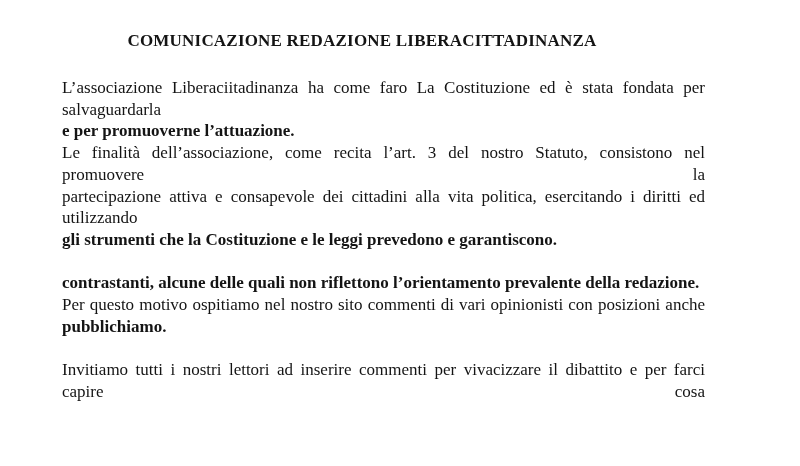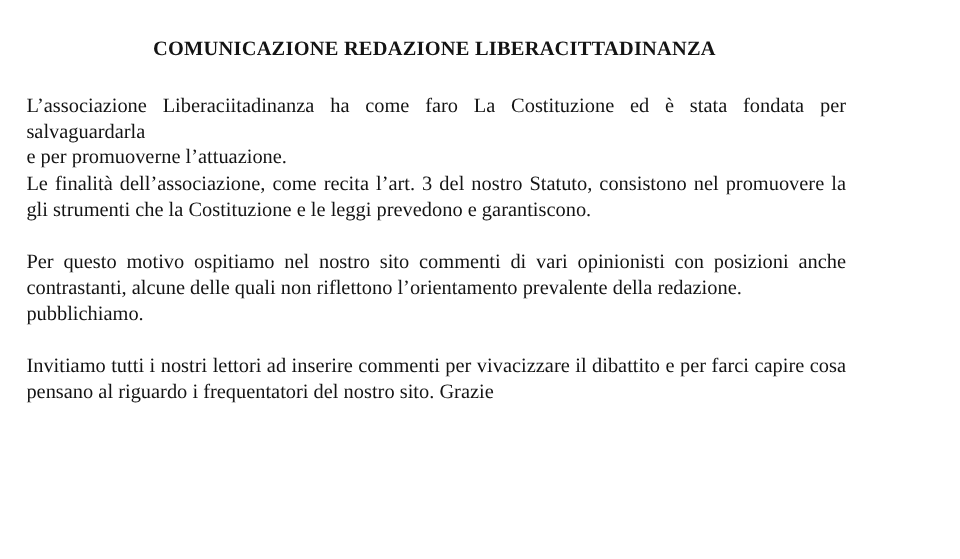--- a/index.html
+++ b/index.html
@@ -30,57 +30,59 @@
     font-size: 17px;
   }
   .section + .section {
     margin-top: 21.7px; 
   }
   .line {
     line-height: 21.7px;
     text-align: justify;
     text-align-last: justify;
     white-space: normal;
+    margin-left: 40px;
   }
   .line.last {
     text-align: left;
     text-align-last: left;
+    font-weight: bold;
   }
 </style>
 </head>
 <body>
 
 <div class="page">
 
   <div class="doc-title">COMUNICAZIONE REDAZIONE LIBERACITTADINANZA</div>
 
   <div class="content">
 
     <div class="section">
       <div class="paragraph">
         <div class="line">L’associazione Liberaciitadinanza ha come faro La Costituzione ed è stata fondata per salvaguardarla</div>
         <div class="line last">e per promuoverne l’attuazione.</div>
       </div>
       <div class="paragraph">
         <div class="line">Le finalità dell’associazione, come recita l’art. 3 del nostro Statuto, consistono nel promuovere la</div>
+        <div class="line">partecipazione attiva e consapevole dei cittadini alla vita politica, esercitando i diritti ed utilizzando</div>
         <div class="line last">gli strumenti che la Costituzione e le leggi prevedono e garantiscono.</div>
       </div>
     </div>
 
     <div class="section">
       <div class="paragraph">
+        <div class="line last">contrastanti, alcune delle quali  non riflettono l’orientamento prevalente della redazione.</div>
         <div class="line">Per questo motivo ospitiamo nel nostro sito commenti di vari opinionisti con posizioni anche</div>
-        <div class="line last">contrastanti, alcune delle quali  non riflettono l’orientamento prevalente della redazione.</div>
       </div>
       <div class="paragraph">
         <div class="line last">pubblichiamo.</div>
       </div>
     </div>
 
     <div class="section">
       <div class="paragraph">
         <div class="line">Invitiamo tutti i nostri lettori ad inserire commenti per vivacizzare il dibattito e per farci capire cosa</div>
-        <div class="line last">pensano al riguardo i frequentatori del nostro sito. Grazie</div>
       </div>
     </div>
 
   </div>
 </div>
 
 </body></html>

